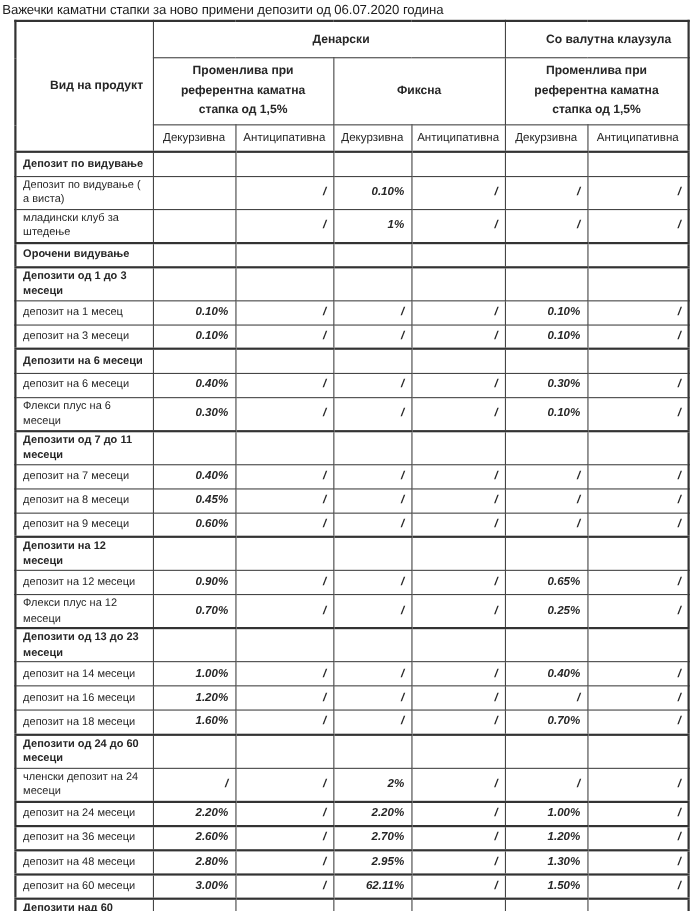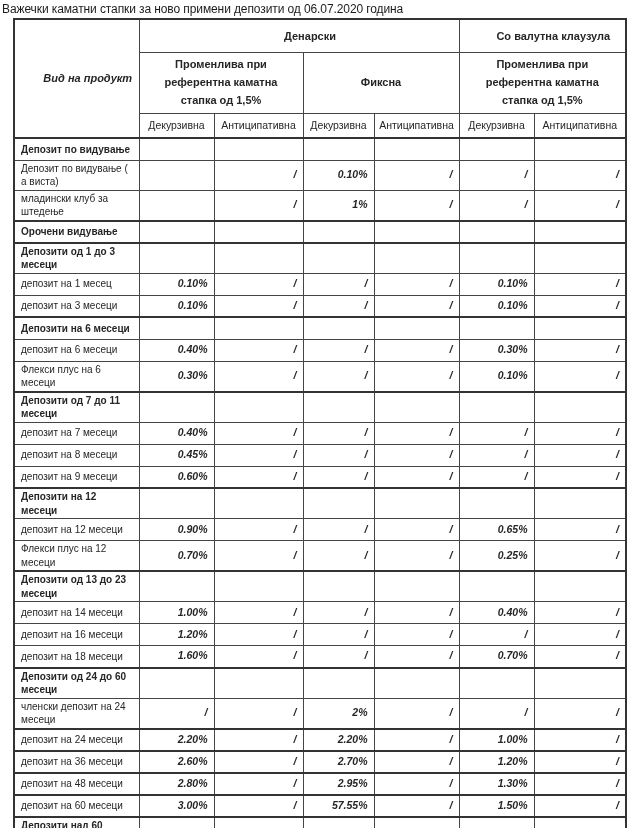--- a/index.html
+++ b/index.html
@@ -33,21 +33,20 @@
     vertical-align:middle;
     padding:1px 6px;
     font-size:10px;
     line-height:1.3;
     overflow:hidden;
   }
   
   thead td{text-align:center;font-weight:bold;}
   thead{border-bottom:2px solid var(--border-thick);}
   td.product-head{
-    font-style:italic;
     font-size:11px;
   }
   tr.group-row td{height:30px;font-size:11px;padding-left:28px;}
   tr.subgroup-row td{
     height:56px;
     font-size:11px;
     line-height:1.62;
     padding:2px 8px;
   }
   tr.ratetype-row td{
@@ -346,21 +345,21 @@
           <td class="value">/</td>
           <td class="value">2.95%</td>
           <td class="value">/</td>
           <td class="value">1.30%</td>
           <td class="value">/</td>
         </tr>
         <tr class="thick-top">
           <td class="product align-left">депозит на 60 месеци</td>
           <td class="value">3.00%</td>
           <td class="value">/</td>
-          <td class="value">57.55%</td>
+          <td class="value">62.11%</td>
           <td class="value">/</td>
           <td class="value">1.50%</td>
           <td class="value">/</td>
         </tr>
         <tr class="thick-top">
           <td class="product section align-center">Депозити над 60 месеци</td>
           <td class="value"></td>
           <td class="value"></td>
           <td class="value"></td>
           <td class="value"></td>

